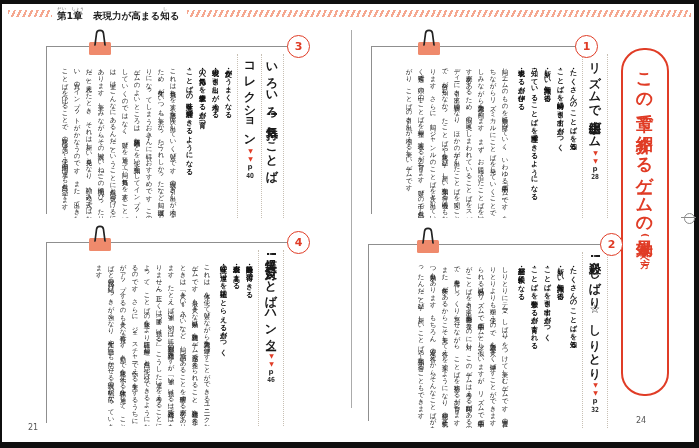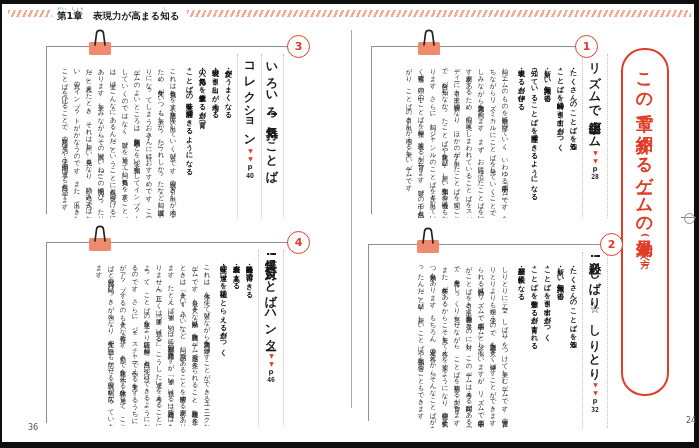--- a/index.html
+++ b/index.html
@@ -163,15 +163,15 @@
     </ul>
     <p class="body">これは、体を使って遊びながら語彙力を伸ばすことができるユニークなゲームです。最も大きな効果は、対義語をゲーム感覚で覚えられること。対義語を覚えるときは、「大きい⇔小さい」など、同じ品詞であることを理解する必要があります。たとえば「強い⇔弱い」は共に形容詞の対義語ですが、「強い⇔負ける」は対義語ではありません(正しくは「勝つ⇔負ける」)。こうした違いを考えることによって、ことばの意味をより正確に理解し、自然と使い分けできるようになるのです。さらに、ジェスチャーで伝える工夫をするうちに、表現力がアップするのも大きな特長です。動きで意味を伝える体験を通して、ことばと感覚の結びつきが強くなり、作文や会話にも活かせる表現の幅が広がっていきます。</p>
   </div>
 
   <div class="ebox">
     <div class="ebox-text">
       <span class="ebox-title">この章で紹介するゲームの効果</span><span class="ebox-sub">(保護者の方へ)</span>
     </div>
   </div>
 
-  <div class="pgnum" style="left:28px;top:423px;">36</div>
-  <div class="pgnum" style="left:686px;top:416px;">24</div>
+  <div class="pgnum" style="left:28px;top:423px;">21</div>
+  <div class="pgnum" style="left:636px;top:416px;">24</div>
 </div>
 
 </body></html>

